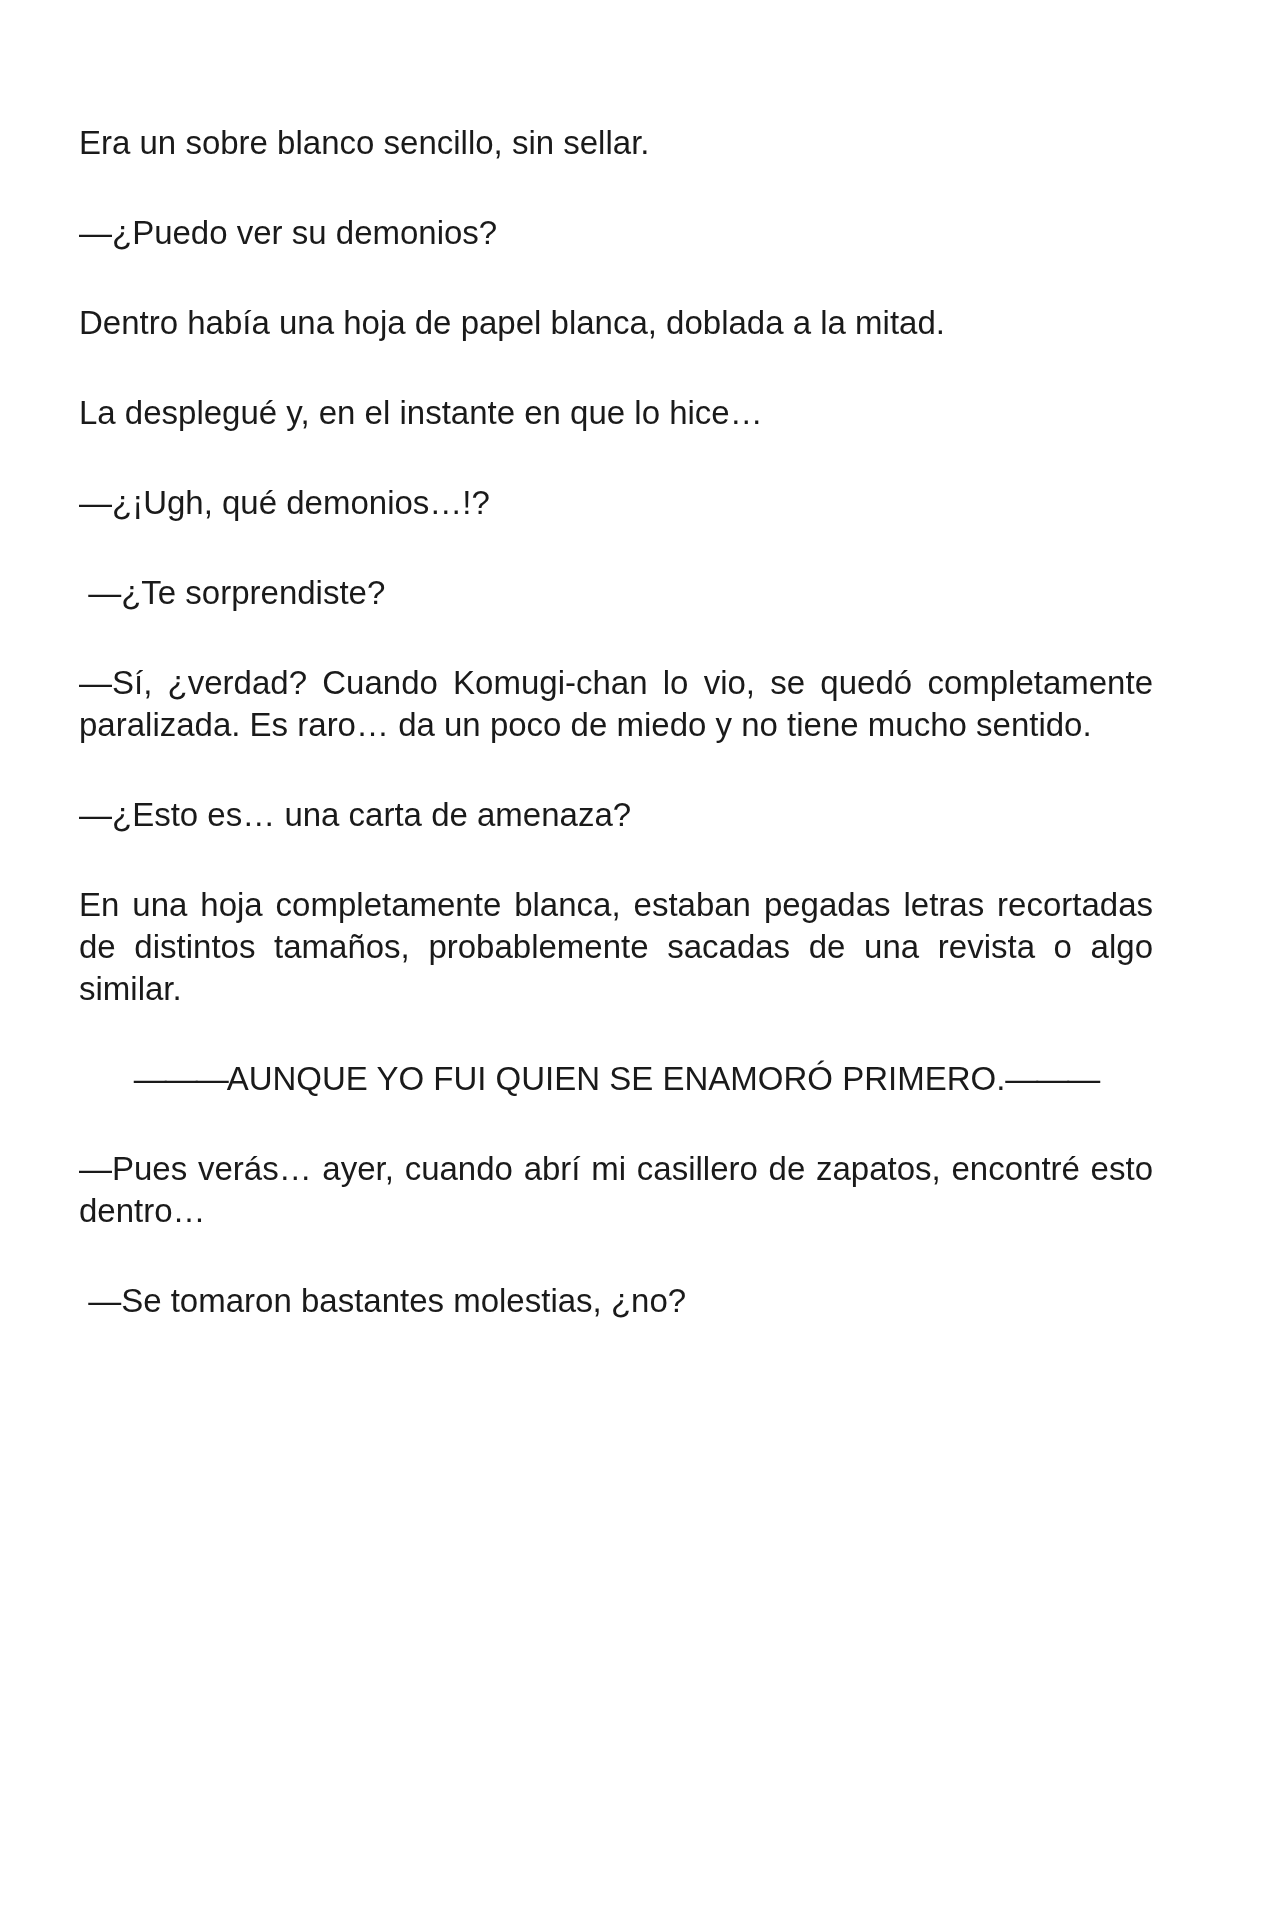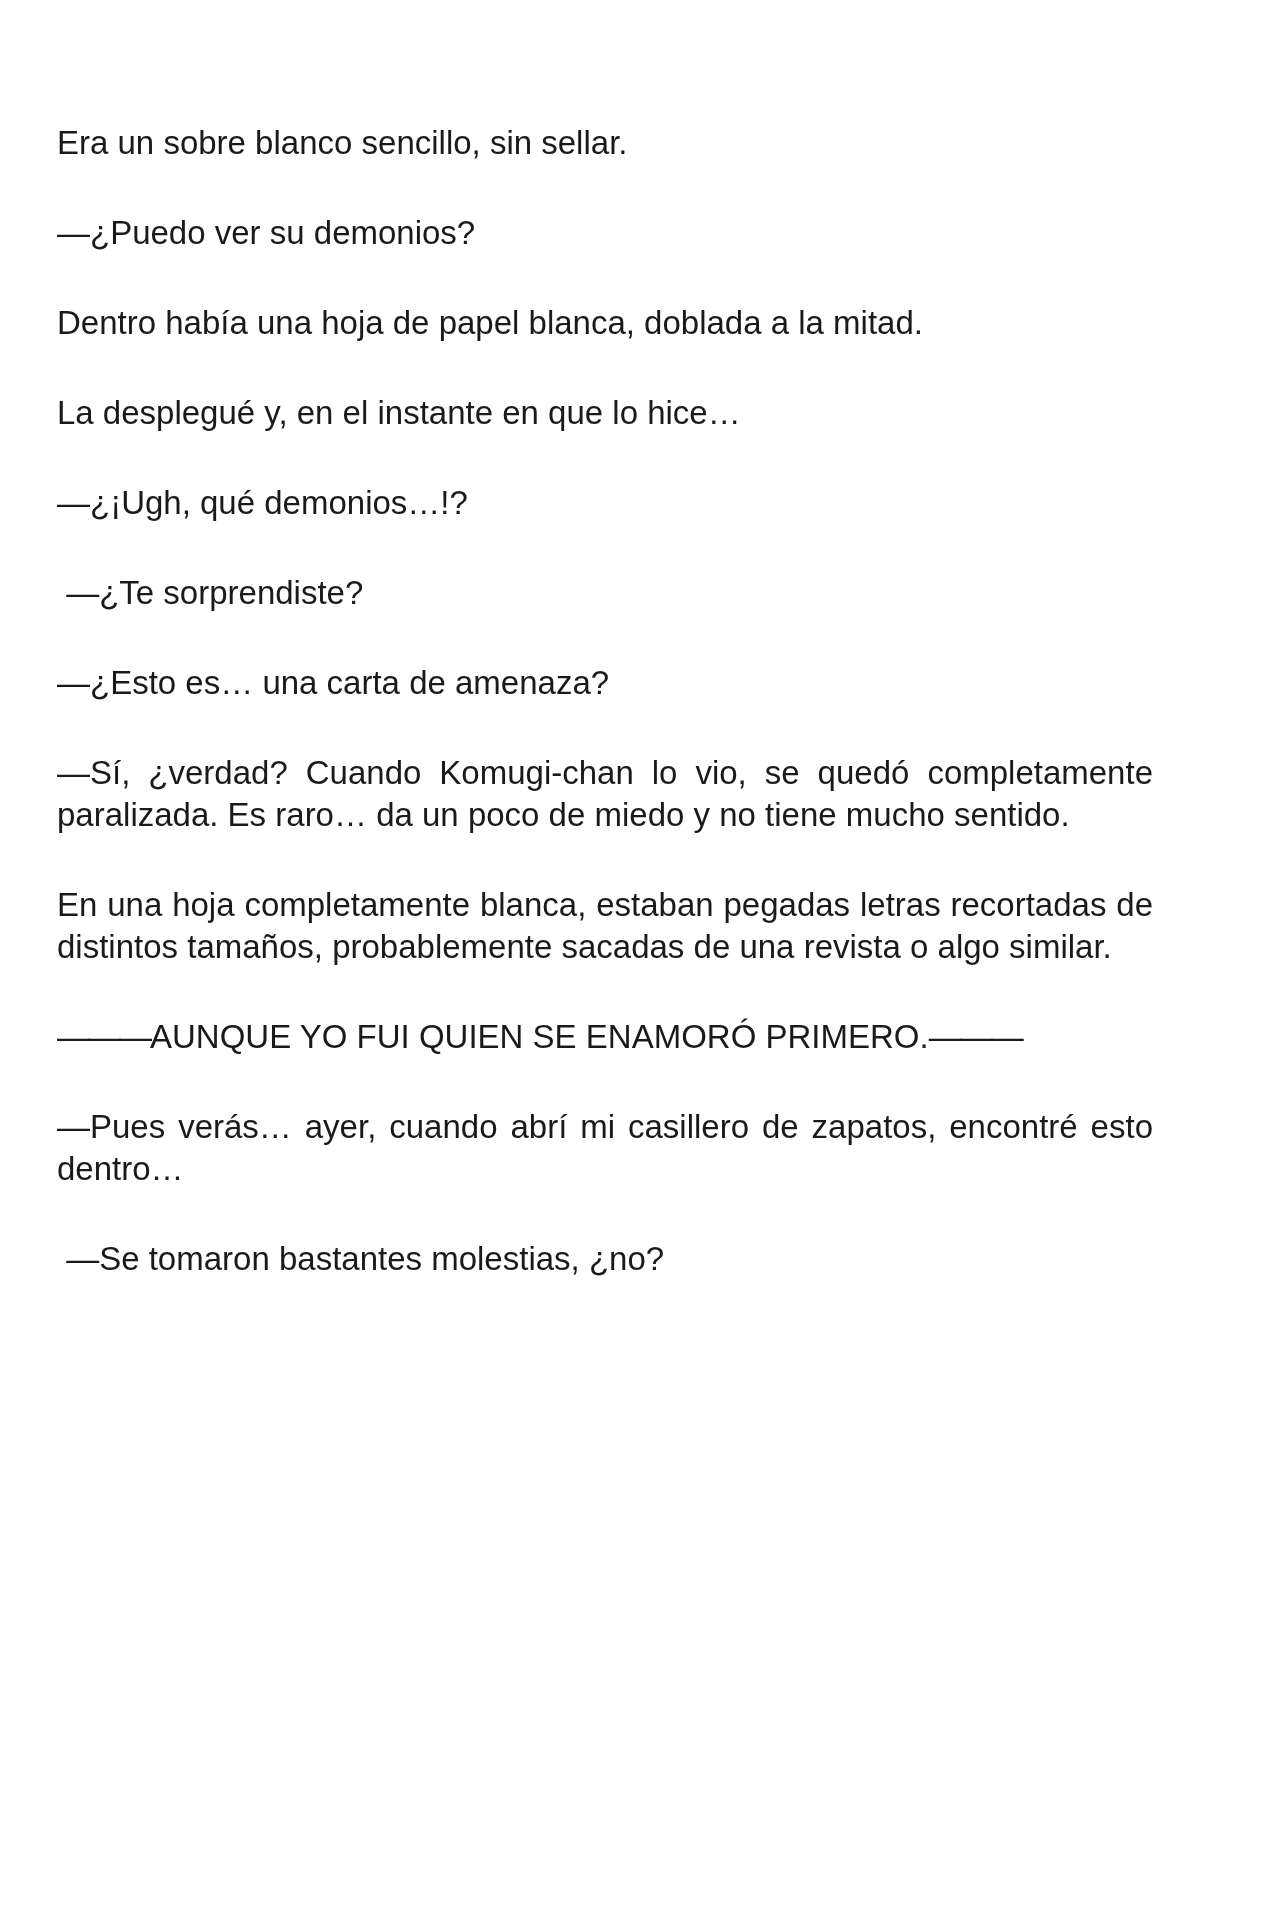--- a/index.html
+++ b/index.html
@@ -9,47 +9,47 @@
   }
   body {
     width: 1280px;
     height: 1920px;
     overflow: hidden;
   }
   .page {
     box-sizing: border-box;
     width: 1280px;
     height: 1920px;
-    padding: 122px 127px 0 57px;
+    padding: 122px 127px 0 79px;
     font-family: "Liberation Sans", sans-serif;
     font-size: 33px;
     line-height: 42px;
     color: #1a1a1a;
   }
   .page p {
     margin: 0 0 48px 0;
     text-align: justify;
   }
   .page p.message-line {
-    text-align: left;
+    text-align: center;
     white-space: nowrap;
   }
   .dash {
     letter-spacing: -2px;
   }
 </style>
 </head>
 <body>
 
 <div class="page">
   <p>Era un sobre blanco sencillo, sin sellar.</p>
   <p>—¿Puedo ver su demonios?</p>
   <p>Dentro había una hoja de papel blanca, doblada a la mitad.</p>
   <p>La desplegué y, en el instante en que lo hice…</p>
   <p>—¿¡Ugh, qué demonios…!?</p>
   <p>&nbsp;—¿Te sorprendiste?</p>
+  <p>—Sí, ¿verdad? Cuando Komugi-chan lo vio, se quedó completamente paralizada. Es raro… da un poco de miedo y no tiene mucho sentido.</p>
   <p>—¿Esto es… una carta de amenaza?</p>
-  <p>—Sí, ¿verdad? Cuando Komugi-chan lo vio, se quedó completamente paralizada. Es raro… da un poco de miedo y no tiene mucho sentido.</p>
   <p>En una hoja completamente blanca, estaban pegadas letras recortadas de distintos tamaños, probablemente sacadas de una revista o algo similar.</p>
   <p class="message-line"><span class="dash">———</span><span>AUNQUE YO FUI QUIEN SE ENAMORÓ PRIMERO.</span><span class="dash">———</span></p>
   <p>—Pues verás… ayer, cuando abrí mi casillero de zapatos, encontré esto dentro…</p>
   <p>&nbsp;—Se tomaron bastantes molestias, ¿no?</p>
 </div>
 
 </body></html>

